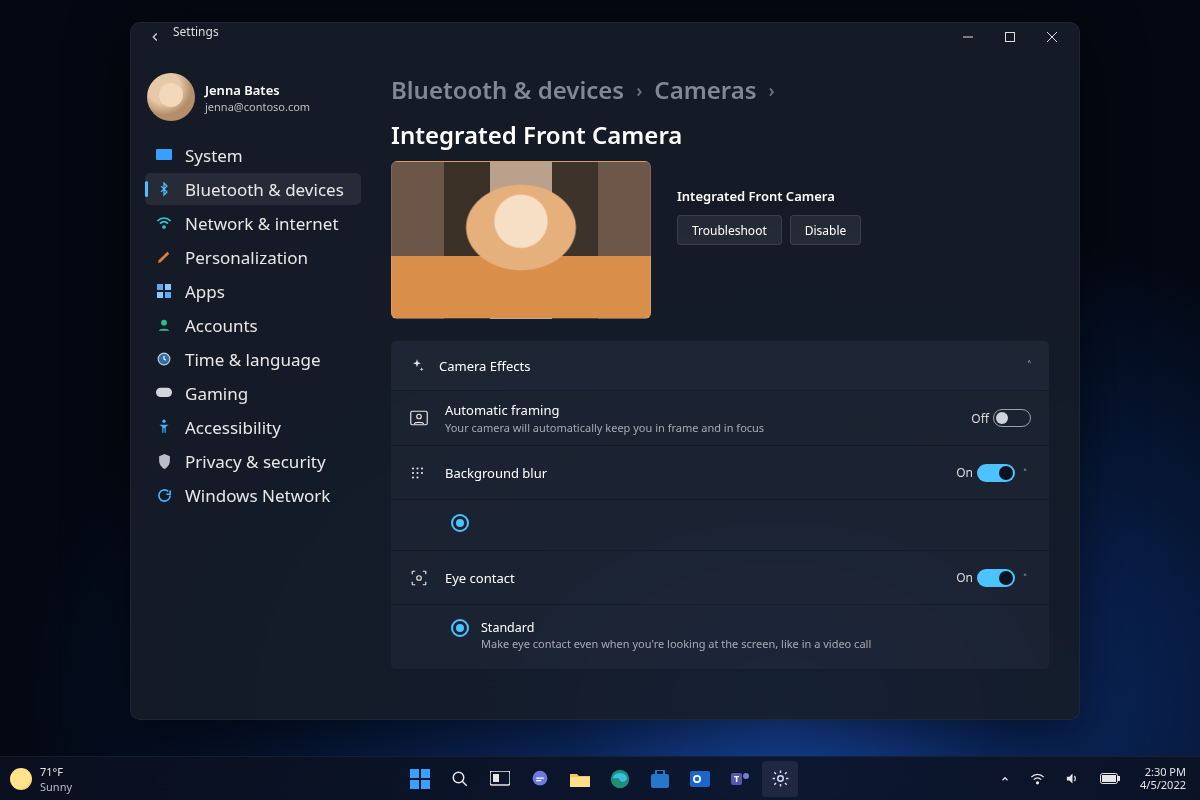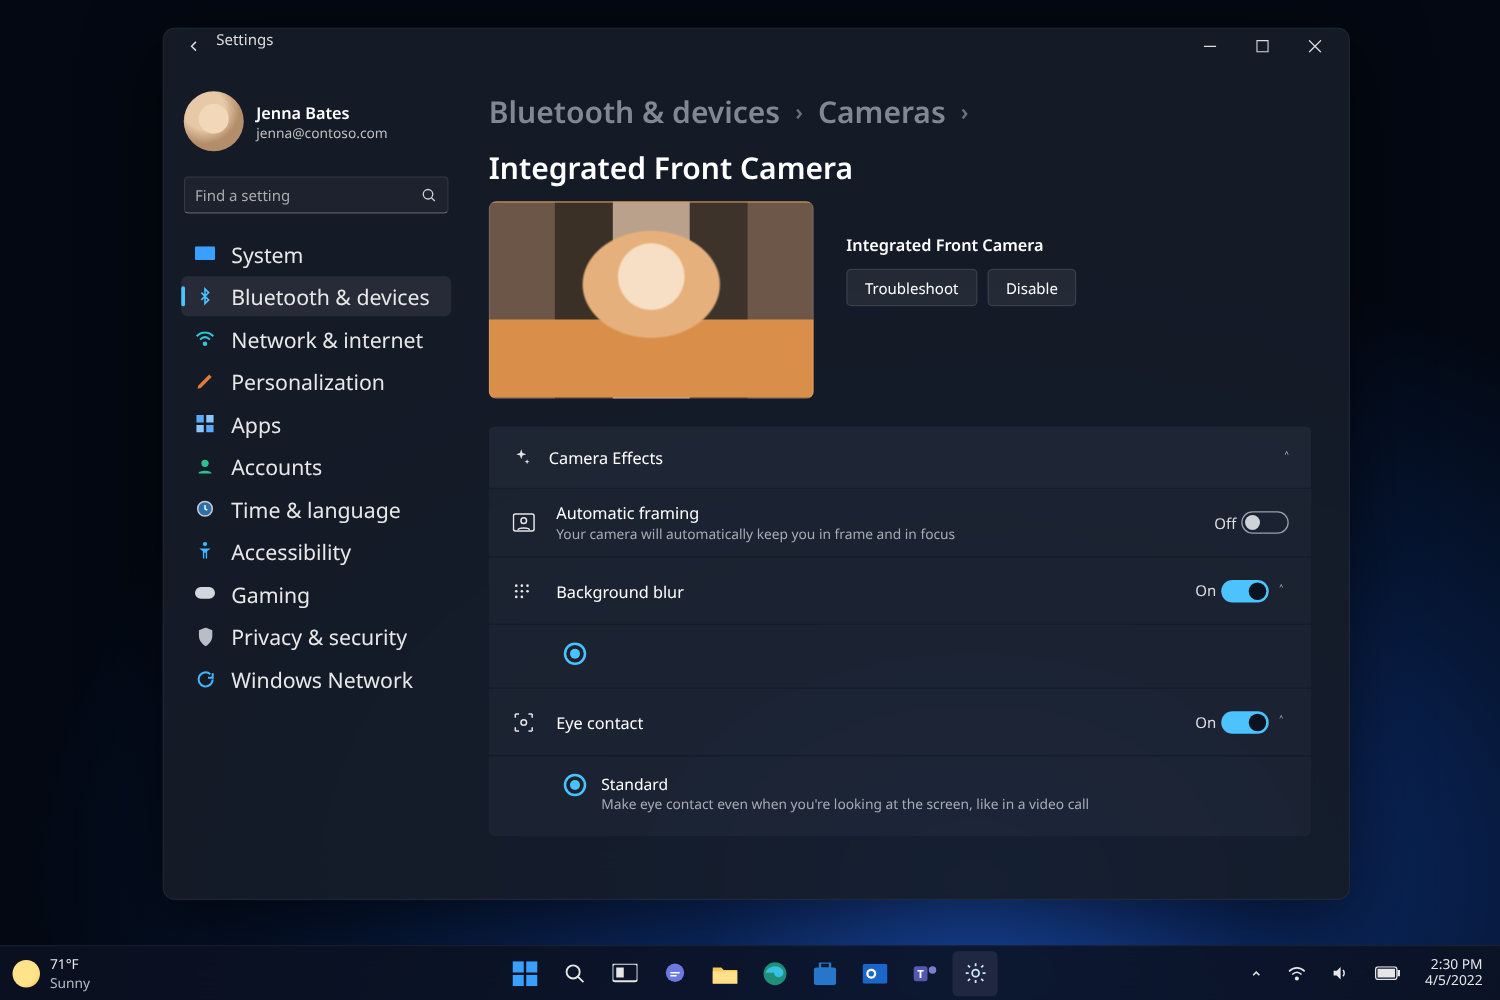--- a/index.html
+++ b/index.html
@@ -158,29 +158,20 @@
   <div class="window-body">
 
     <div class="sidebar">
       <div class="user-block">
         <div class="avatar"></div>
         <div>
           <div class="user-name">Jenna Bates</div>
           <div class="user-email">jenna@contoso.com</div>
         </div>
       </div>
-      <div class="search">
-        <input placeholder="Find a setting" style="">
-        <span class="icon">
-          <svg width="13" height="13" viewBox="0 0 24 24" fill="none" stroke="#ccc" stroke-width="2">
-              <circle cx="10" cy="10" r="7"></circle>
-              <line x1="20" y1="20" x2="15" y2="15"></line>
-            </svg>
-        </span>
-      </div>
       <div class="nav">
         <div class="nav-item">
           <span class="nav-ico">
               <svg width="16" height="12">
                 <rect width="16" height="11" rx="1" fill="#3aa0ff"></rect>
               </svg>
             </span>
           <span>System</span>
         </div>
         <div class="nav-item active">
@@ -233,34 +224,34 @@
           <span class="nav-ico">
               <svg width="14" height="14" viewBox="0 0 24 24" fill="none" stroke="#c9cdd6" stroke-width="2">
                 <circle cx="12" cy="12" r="10" fill="#2f6fa8"></circle>
                 <path d="M12 7v5l3 2" stroke="#fff"></path>
               </svg>
             </span>
           <span>Time &amp; language</span>
         </div>
         <div class="nav-item">
           <span class="nav-ico">
+              <svg width="16" height="12" viewBox="0 0 24 16">
+                <rect width="24" height="14" rx="7" fill="#d2d6dd"></rect>
+              </svg>
+            </span>
+          <span>Gaming</span>
+        </div>
+        <div class="nav-item">
+          <span class="nav-ico">
               <svg width="14" height="16" viewBox="0 0 24 28" fill="#3fb6ff">
                 <circle cx="12" cy="4" r="3"></circle>
                 <path d="M4 10h16l-5 4v10h-2v-8h-2v8h-2V14l-5-4z"></path>
               </svg>
             </span>
           <span>Accessibility</span>
-        </div>
-        <div class="nav-item">
-          <span class="nav-ico">
-              <svg width="16" height="12" viewBox="0 0 24 16">
-                <rect width="24" height="14" rx="7" fill="#d2d6dd"></rect>
-              </svg>
-            </span>
-          <span>Gaming</span>
         </div>
         <div class="nav-item">
           <span class="nav-ico">
               <svg width="13" height="15" viewBox="0 0 24 28" fill="#b9bdc6">
                 <path d="M12 0l10 4v8c0 8-5 13-10 16C7 25 2 20 2 12V4l10-4z"></path>
               </svg>
             </span>
           <span>Privacy &amp; security</span>
         </div>
         <div class="nav-item">

